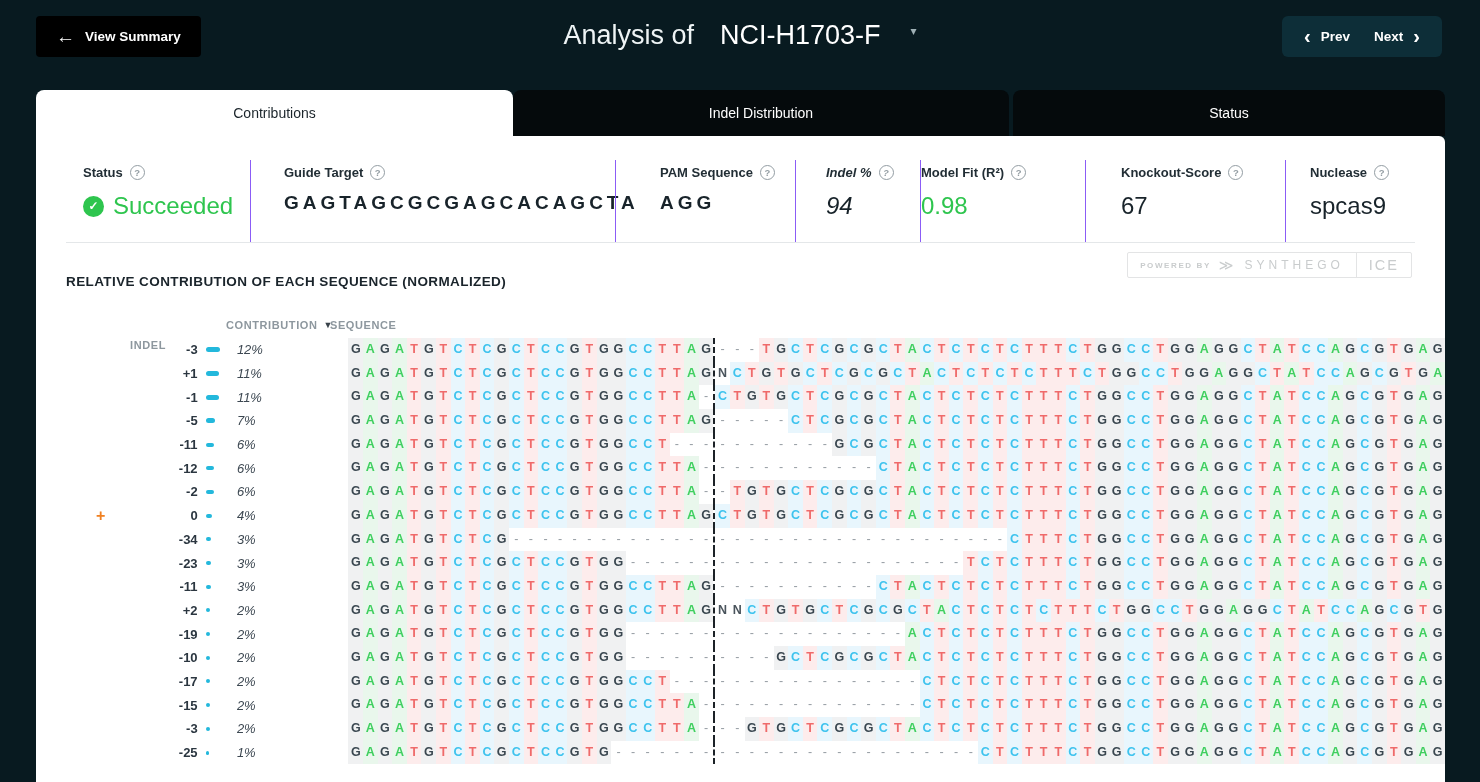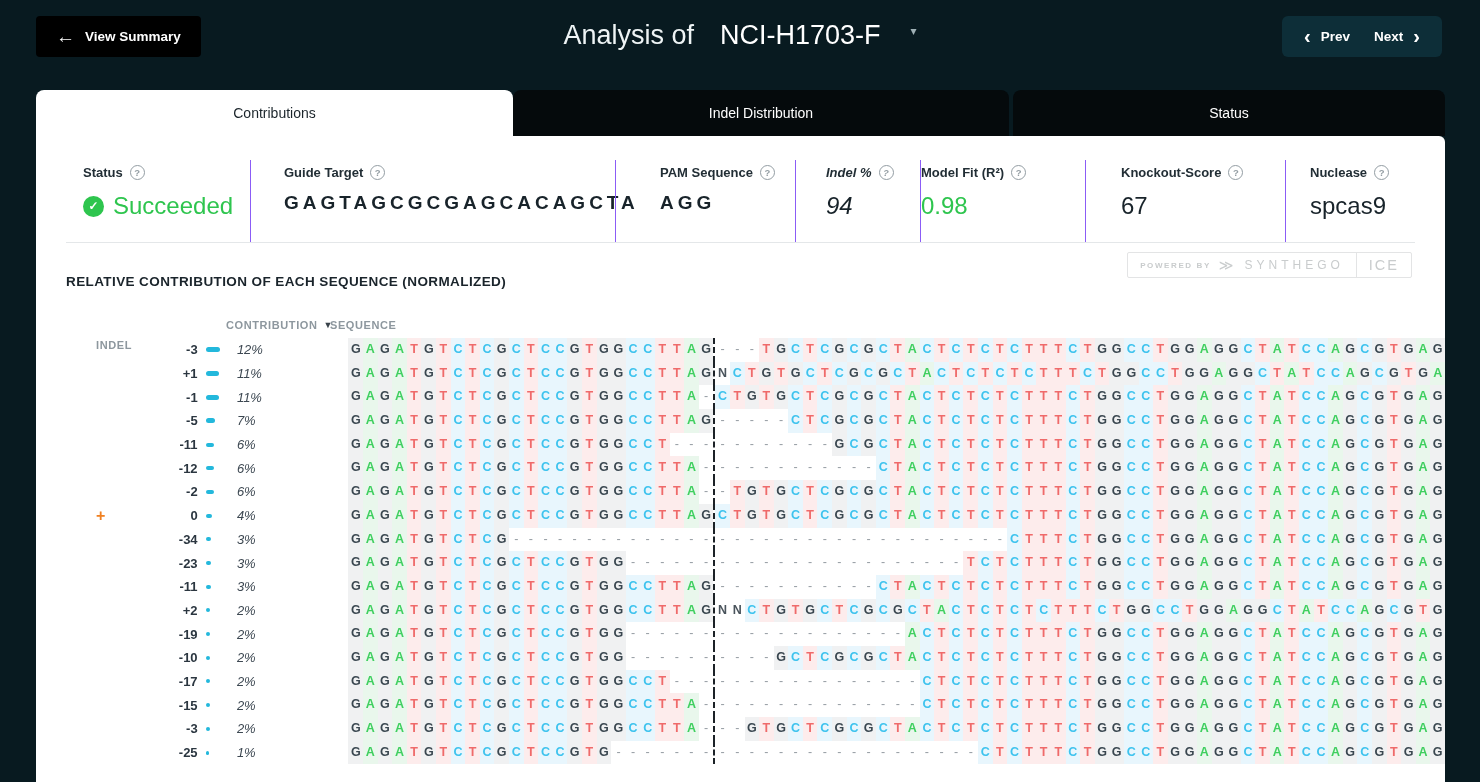--- a/index.html
+++ b/index.html
@@ -65,21 +65,21 @@
   .powered .pb { font-size:8px; font-weight:bold; letter-spacing:1.6px; }
   .powered .logo { font-size:14px; letter-spacing:3px; }
   .powered .brand { font-size:12px; letter-spacing:4px; }
   .powered .ice { border-left:1px solid #e3e4e5; display:flex; align-items:center;
     padding:4px 12px; font-size:14.5px; letter-spacing:2px; }
   .sec-title { padding-top:31px; font-size:13.5px; font-weight:bold; color:#1a242b; letter-spacing:.4px; }
 
   
   .thead { display:flex; align-items:center; height:26px; margin-top:23px; padding-left:60px;
     font-size:11px; font-weight:bold; letter-spacing:.6px; color:#8d979e; }
-  .th-indel { width:104px; text-align:left;margin-top:40px; }
+  .th-indel { width:104px; text-align:center;margin-top:40px; }
   .th-contrib { width:120px; padding-left:26px; display:flex; align-items:center; gap:6px; cursor:pointer; }
   .sort-caret { color:#39434a; font-size:9px; }
   .th-seq { padding-left:10px; }
 
   .rows {}
   .row { display:flex; align-items:center; height:23.7px; padding-left:60px; }
   .wt-plus { width:24px; color:var(--orange,#f08021); font-weight:bold; font-size:16px; }
   .indel { width:80px; text-align:right; font-weight:bold; font-size:13px; color:#2b3640; }
   .bar-wrap { width:40px; padding-left:8px; display:flex; align-items:center; }
   .bar { background:var(--cyan,#23b8dc); border-radius:3px; display:inline-block; }

